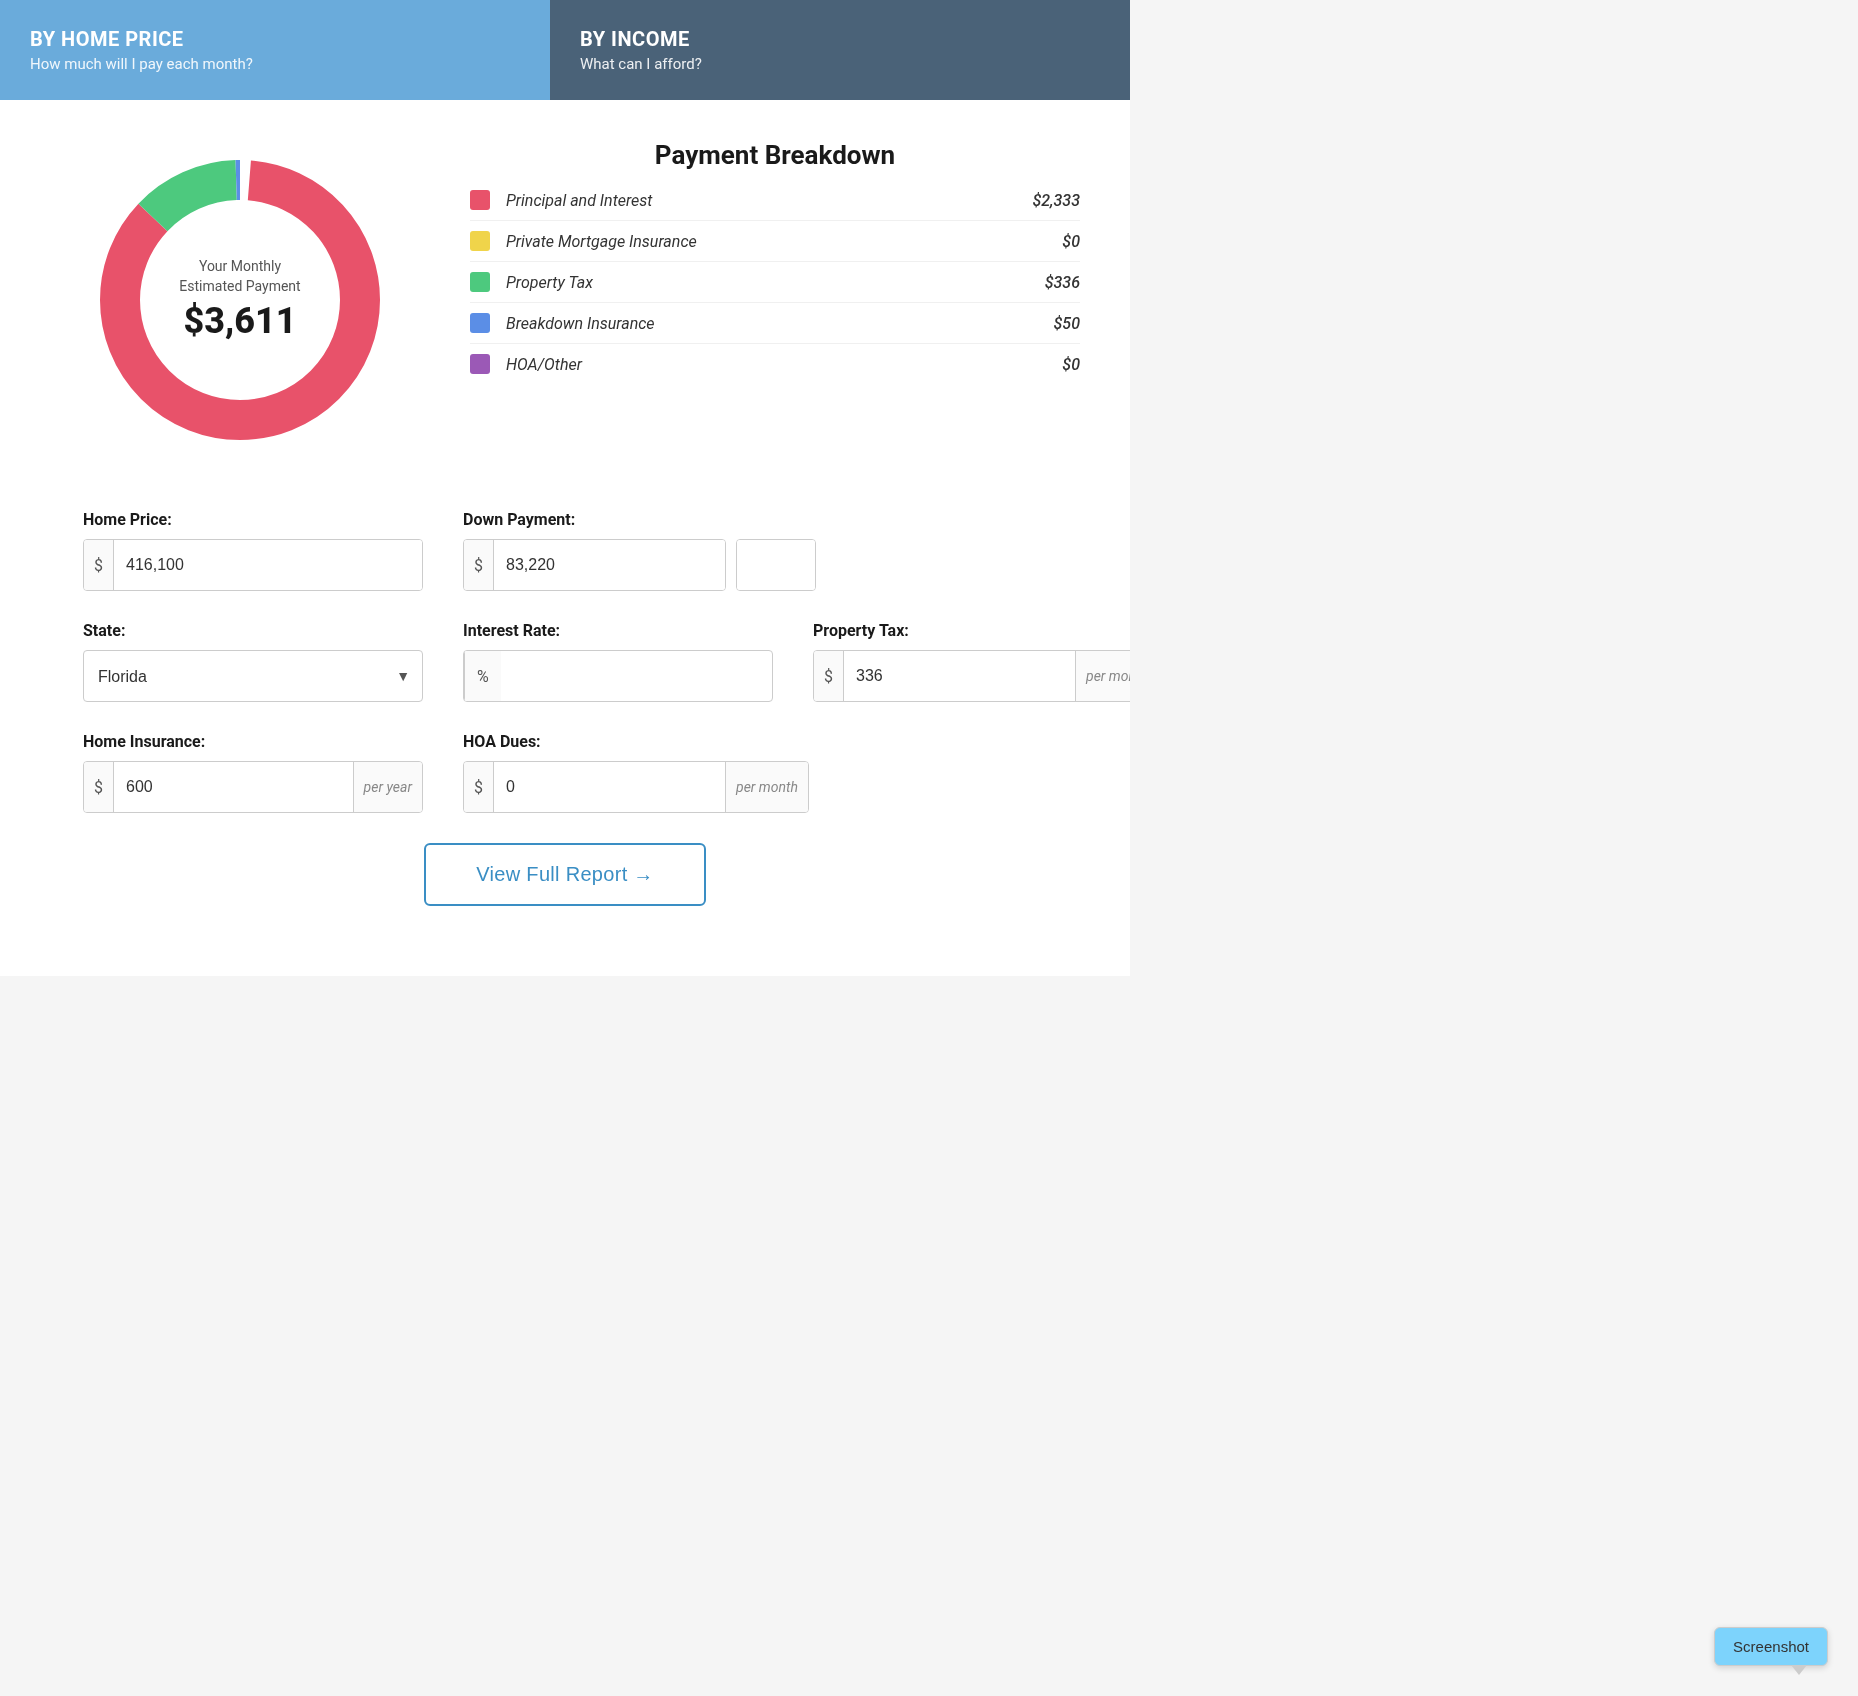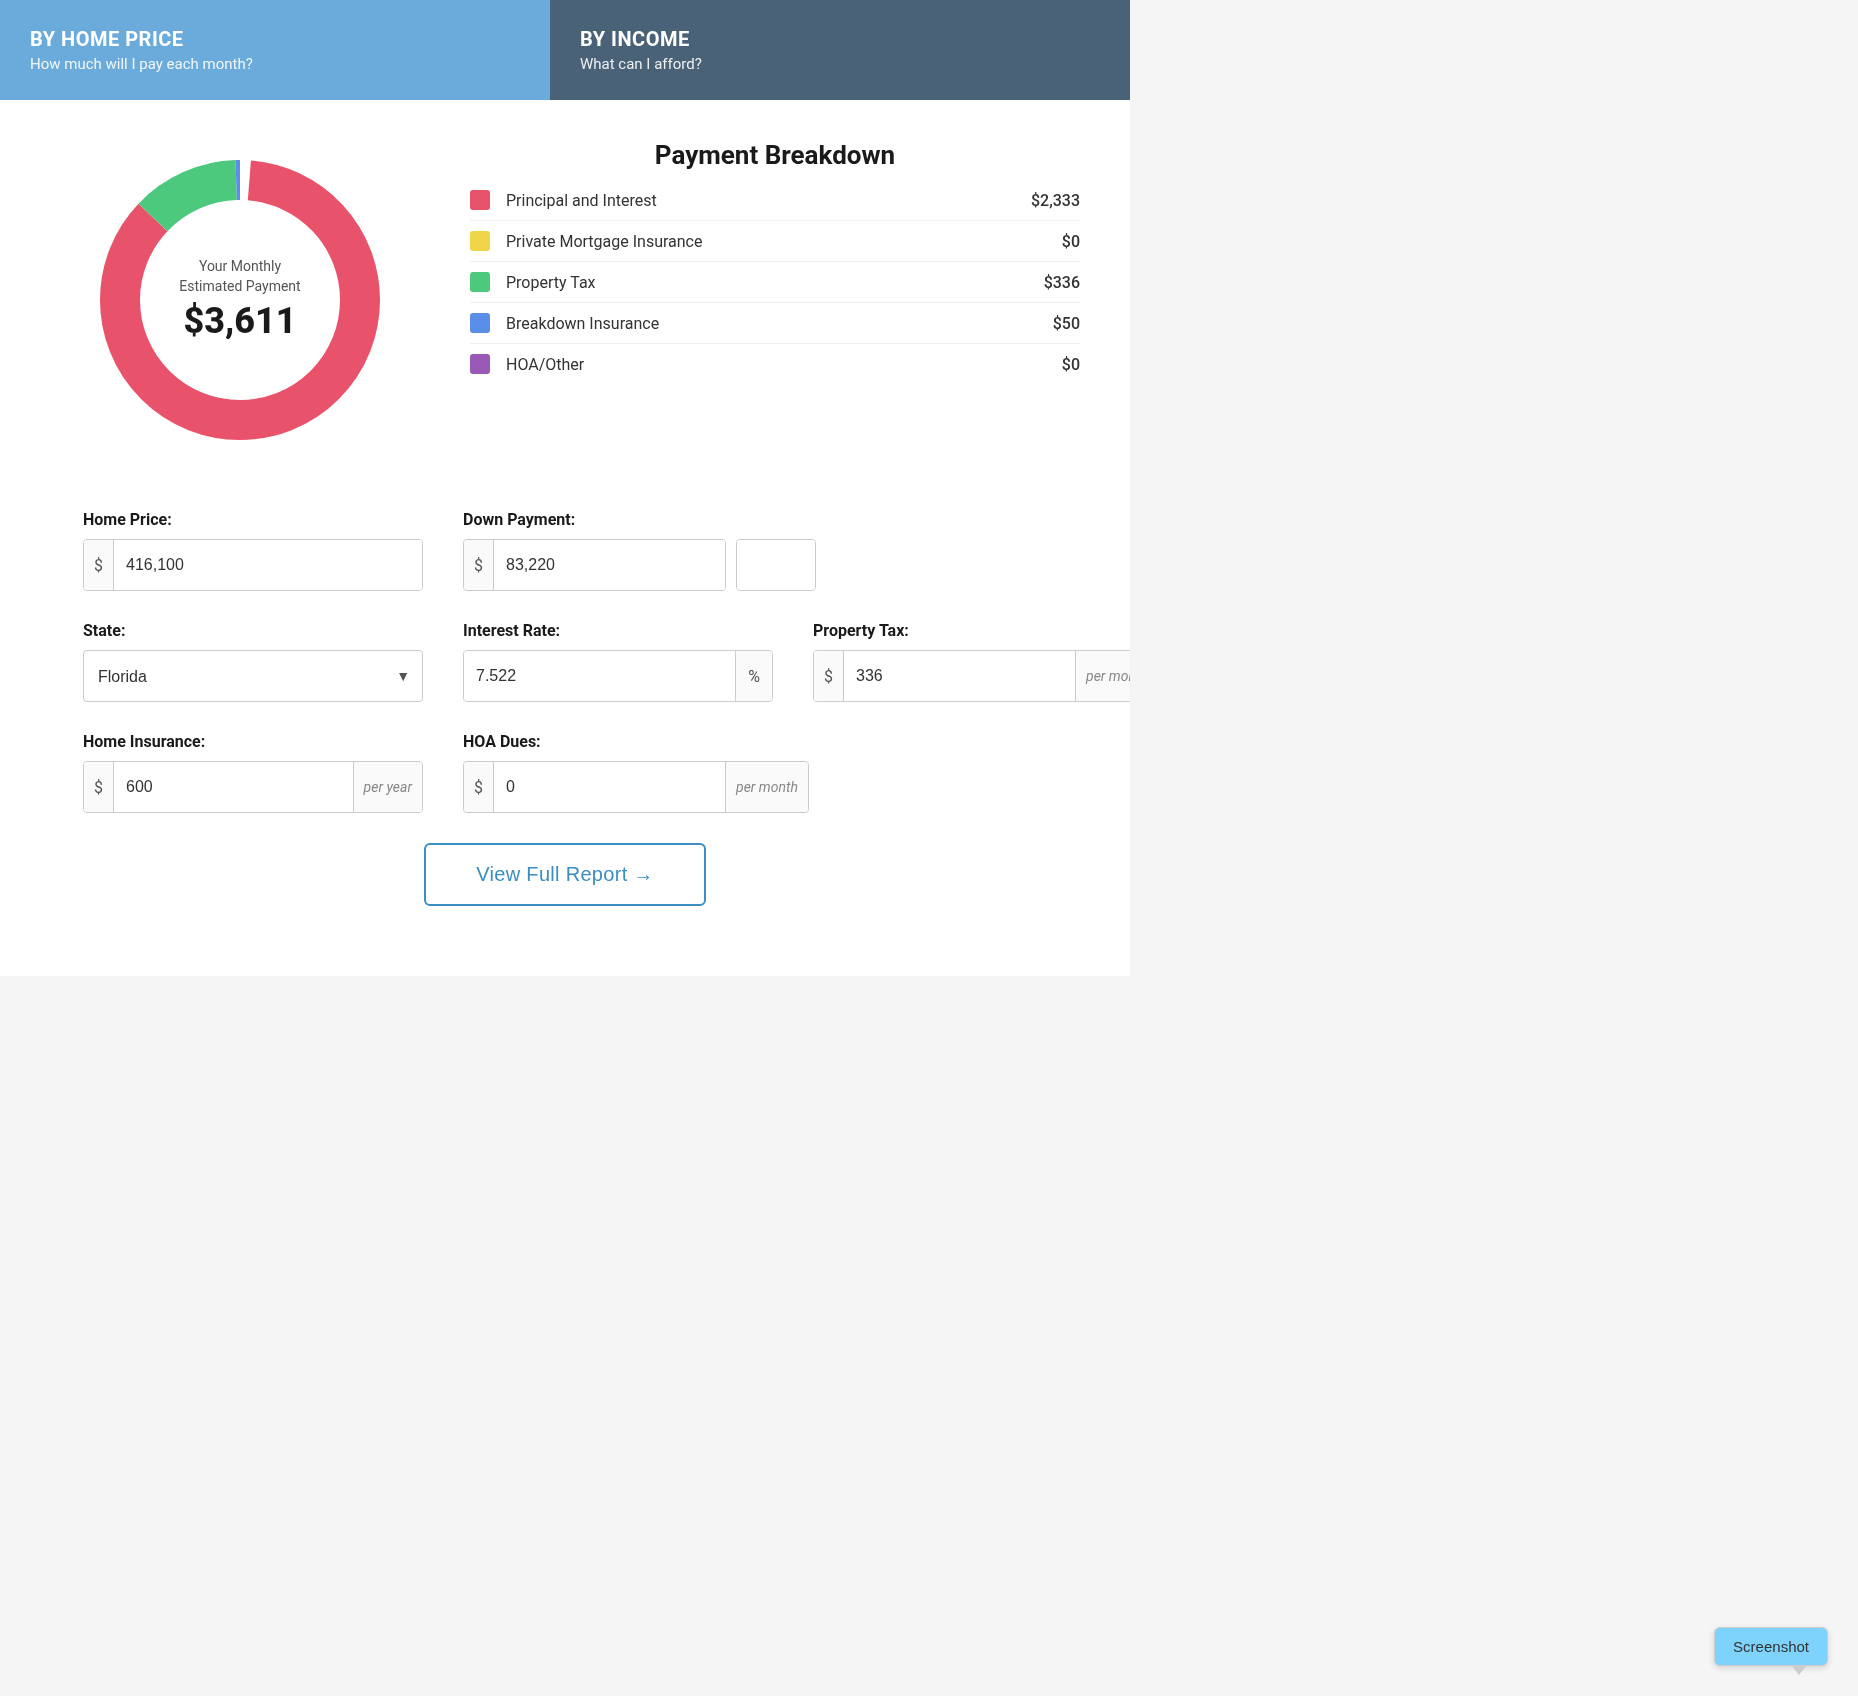--- a/index.html
+++ b/index.html
@@ -107,20 +107,21 @@
       color: #1a1a1a;
       margin-bottom: 10px;
       text-align: center;
     }
 
     .breakdown-item {
       display: flex;
       align-items: center;
       padding: 10px 0;
       border-bottom: 1px solid #f0f0f0;
+      font-style: italic;
     }
 
     .breakdown-item:last-child {
       border-bottom: none;
     }
 
     .color-swatch {
       width: 20px;
       height: 20px;
       border-radius: 3px;
@@ -459,21 +460,20 @@
           <select class="select-input">
             <option value="Florida" selected="">Florida</option>
           </select>
           <span class="select-arrow">▼</span>
         </div>
       </div>
 
       <div class="form-group interest-rate">
         <label class="form-label">Interest Rate:</label>
         <div class="input-wrapper">
-          <input class="text-input" type="text" value="7.522" style="">
           <span class="percent-suffix">%</span>
         </div>
       </div>
 
       <div class="form-group property-tax">
         <label class="form-label">Property Tax:</label>
         <div class="input-wrapper">
           <span class="input-prefix">$</span>
           <input class="text-input" type="text" value="336" style="">
           <span class="input-suffix">per month</span>

